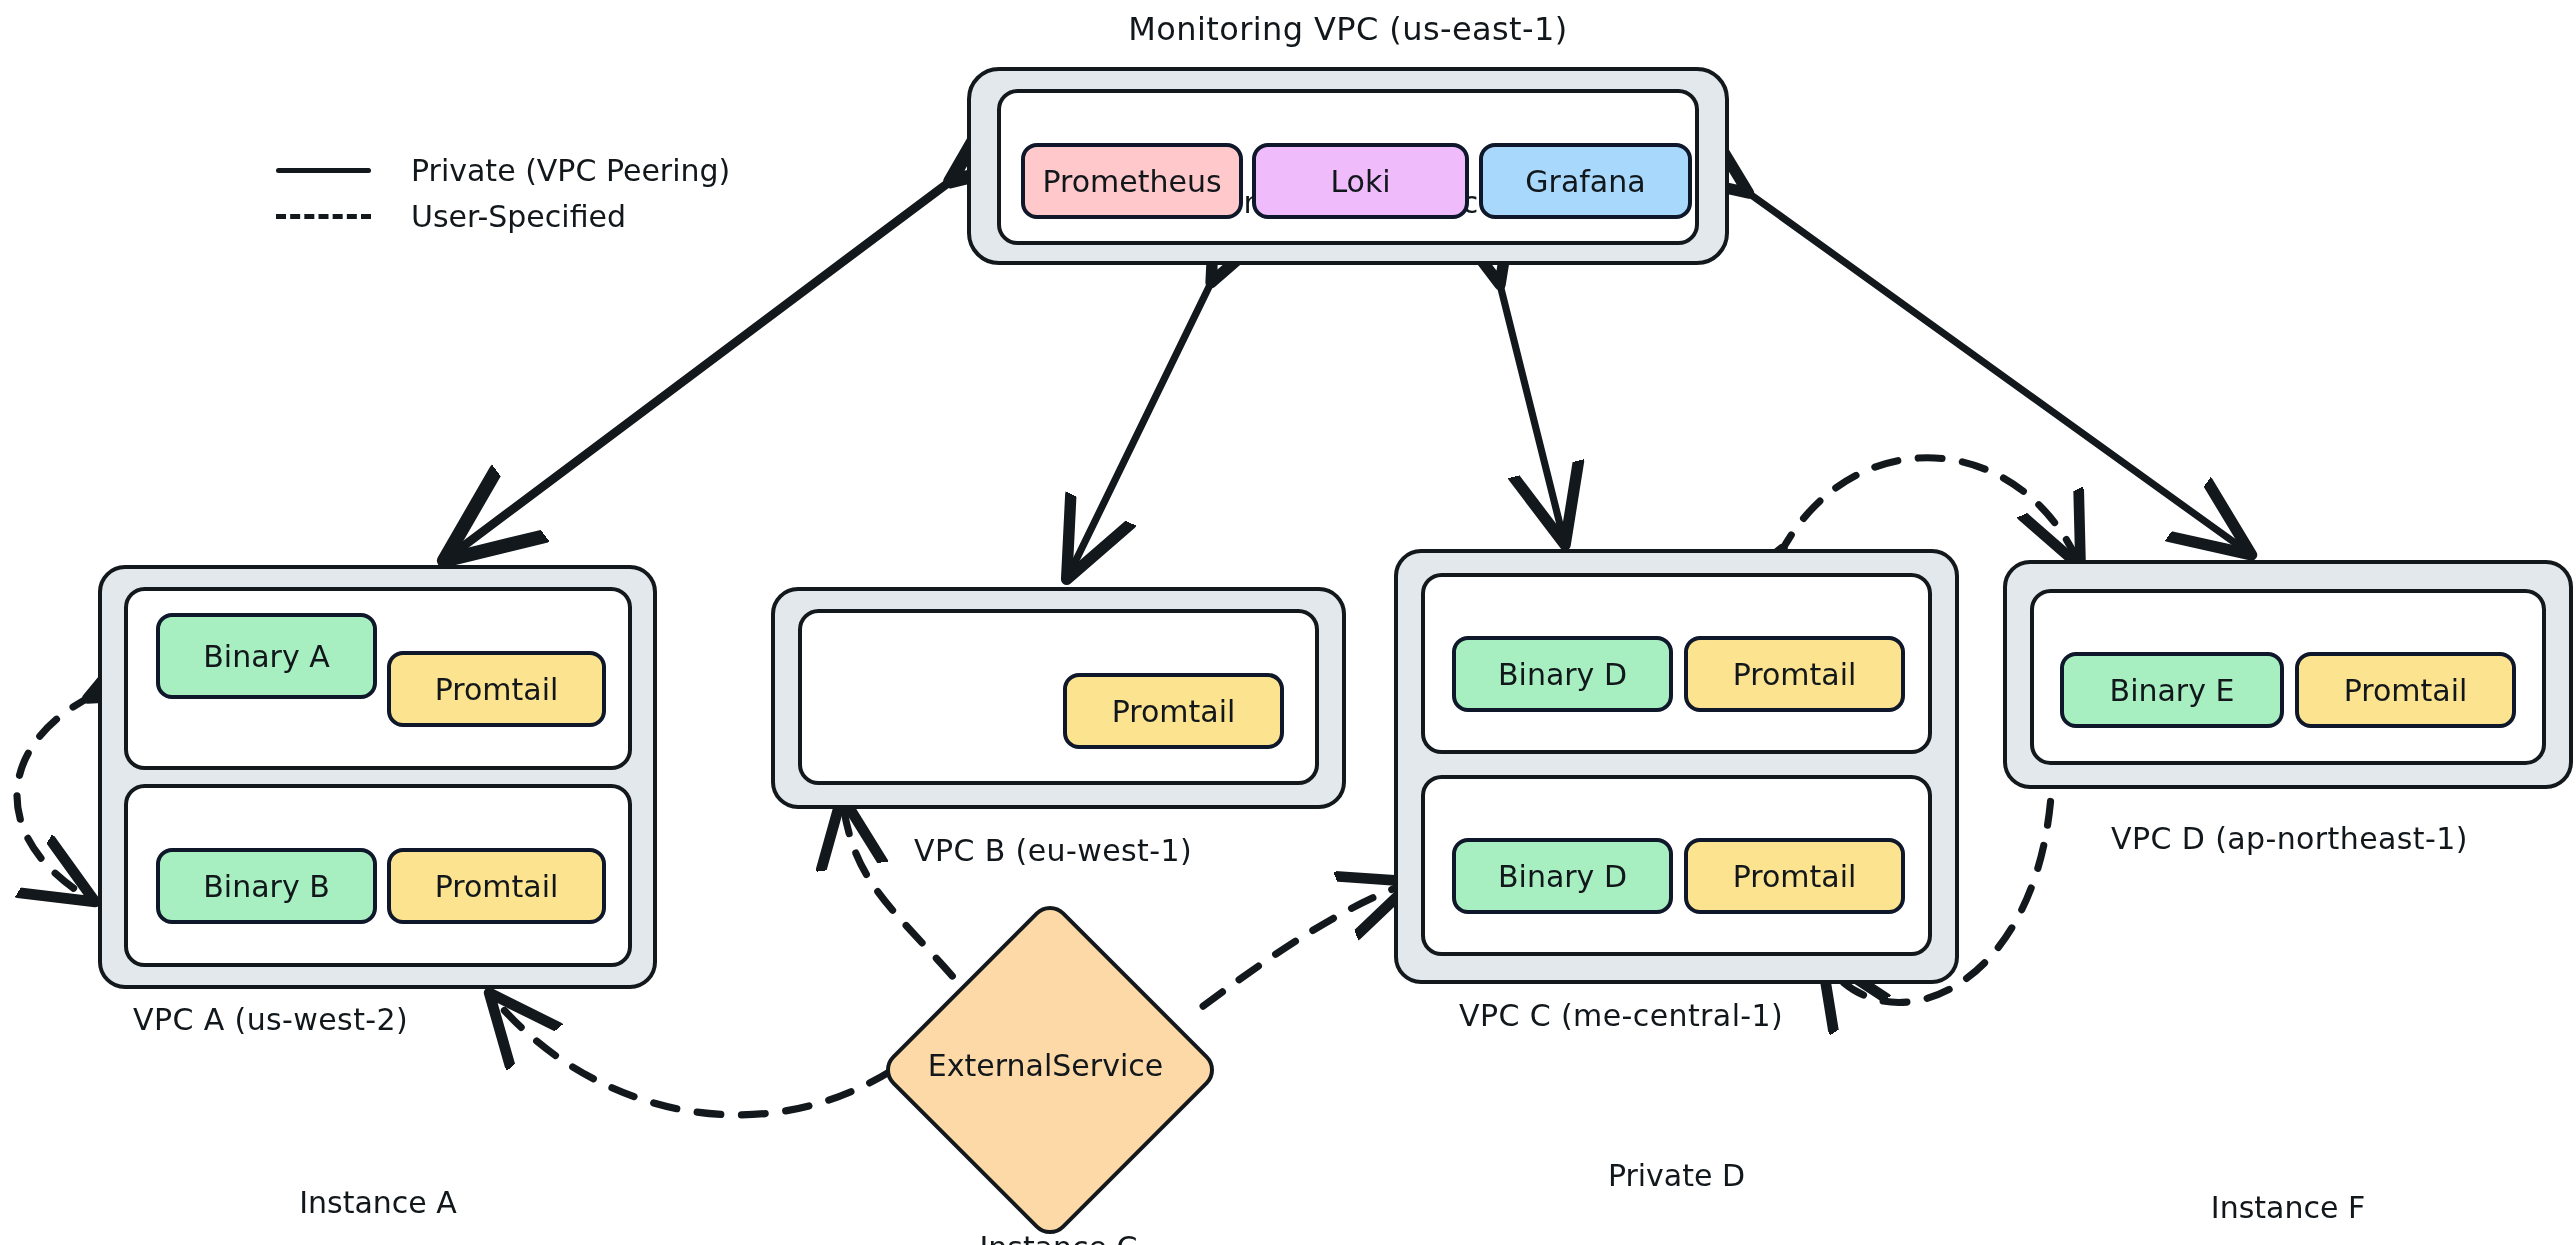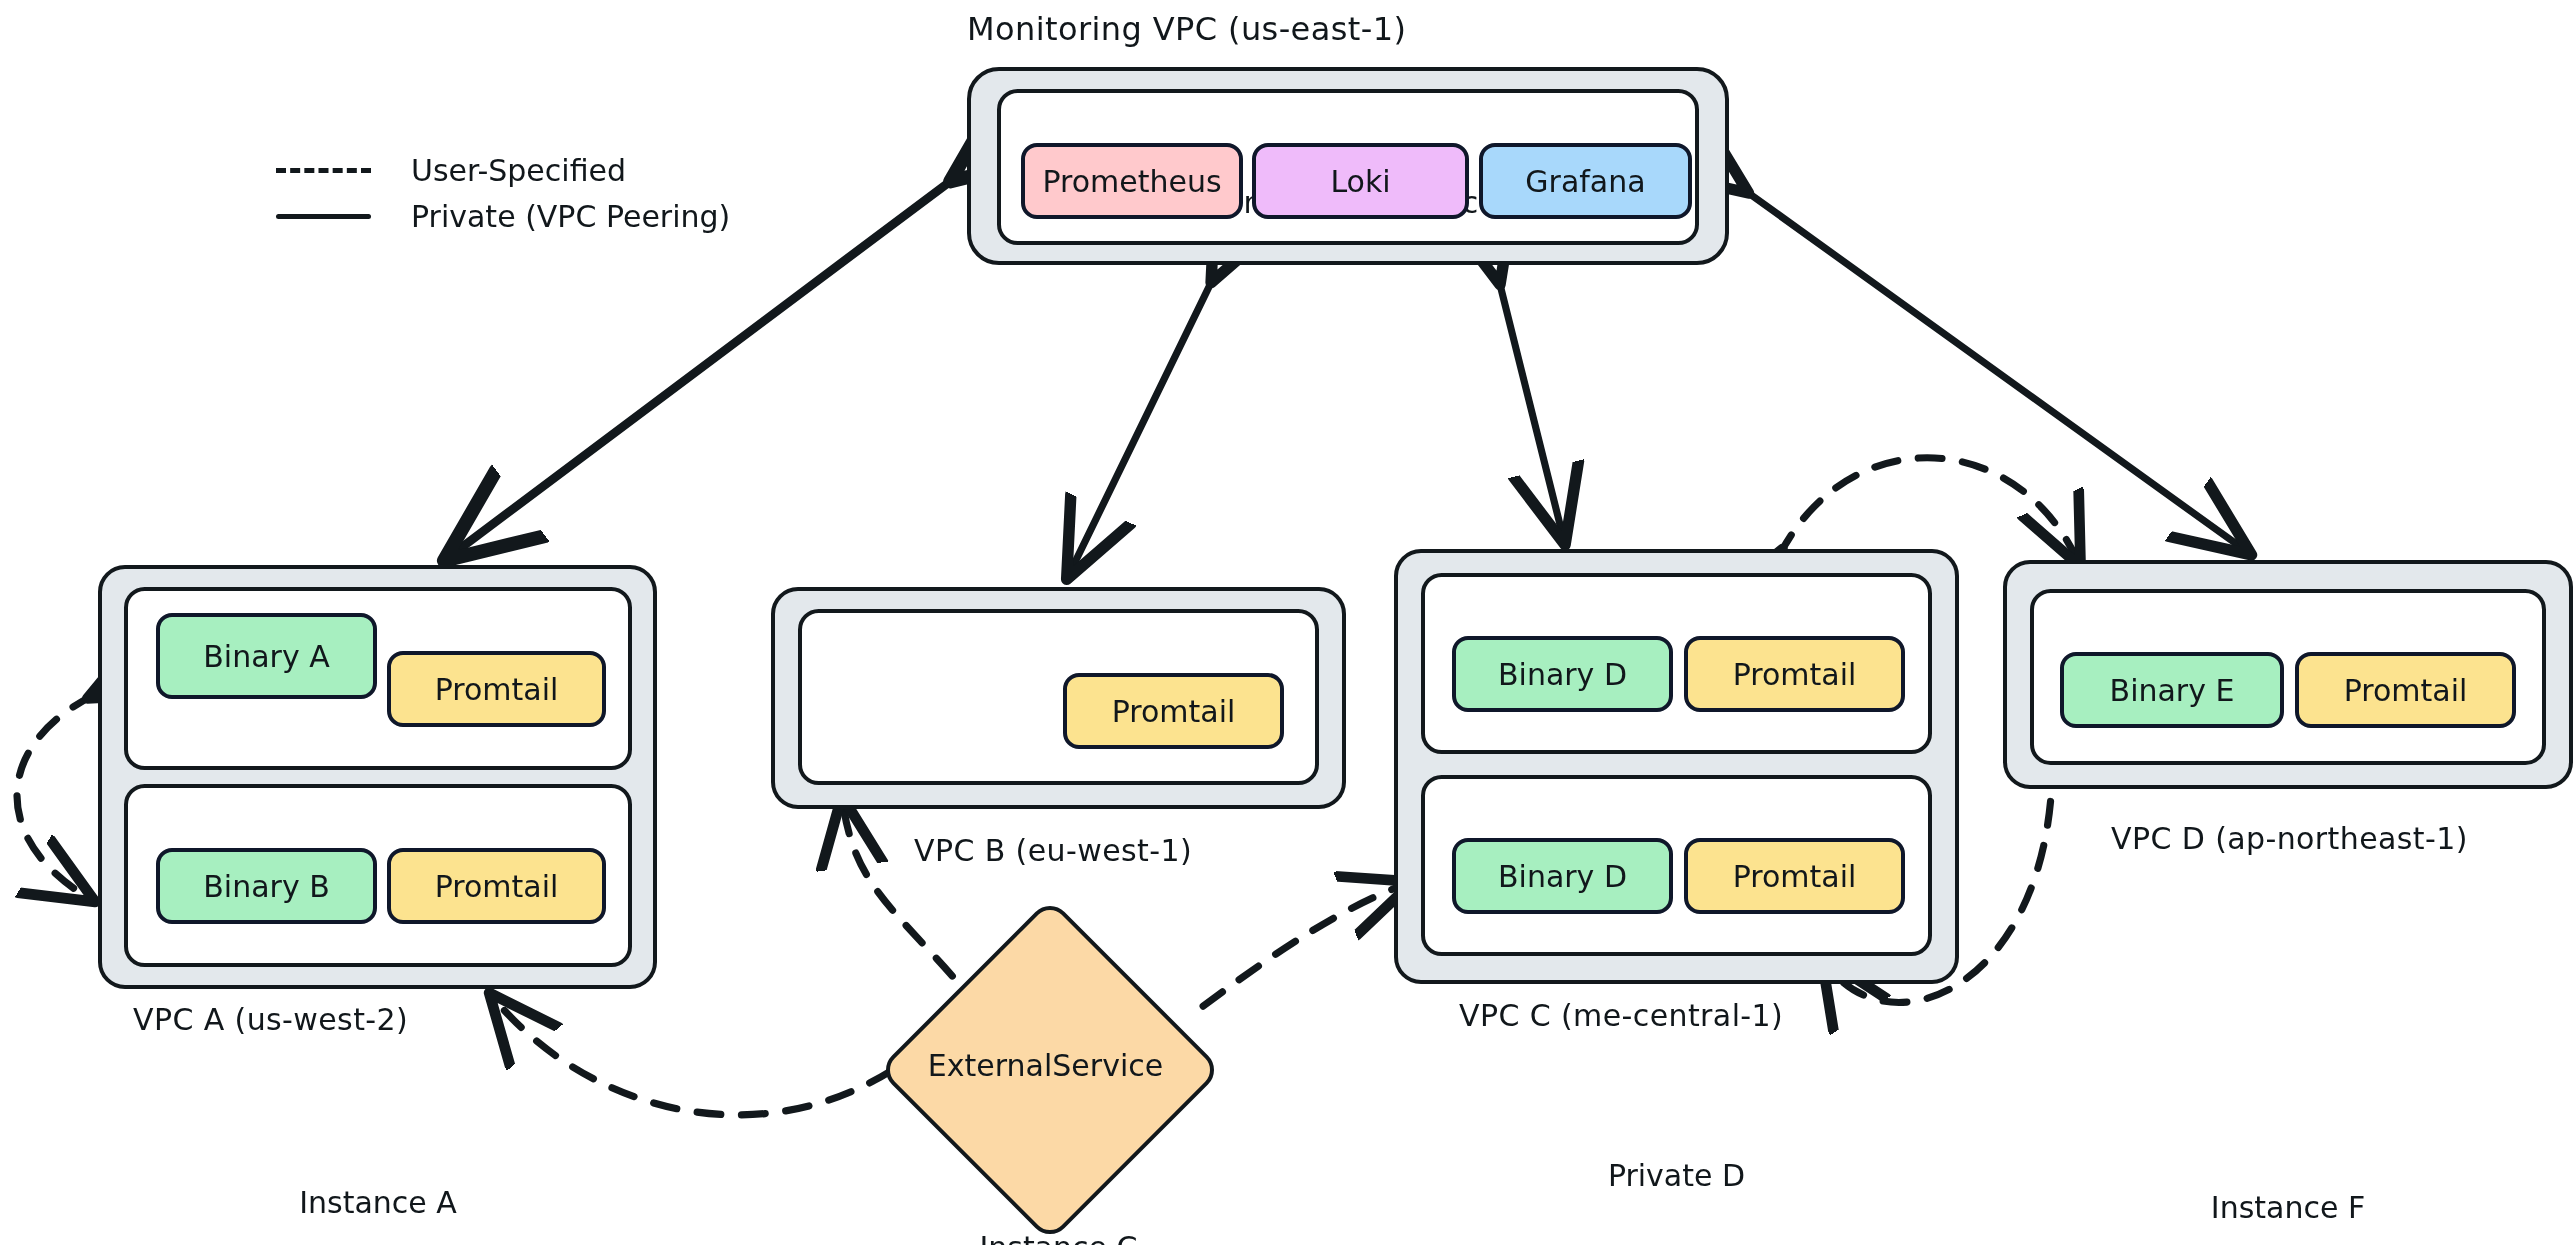--- a/index.html
+++ b/index.html
@@ -51,21 +51,21 @@
     white-space:nowrap;
   }
   .chip.green{background:#a7efc0;}
   .chip.yellow{background:#fce38f;}
   .chip.pink{background:#ffc9cc;}
   .chip.purple{background:#efbbfa;}
   .chip.blue{background:#a8d8fb;}
 
   
   #mon-vpc{left:967px;top:67px;width:762px;height:198px;border-radius:32px;}
-  #mon-title{left:967px;top:9.5px;width:762px;text-align:left;font-size:32px;}
+  #mon-title{left:967px;top:9.5px;width:762px;text-align:center;font-size:32px;}
   #mon-instance{left:997px;top:89px;width:702px;height:156px;border-radius:20.6px;}
   #mon-instance-title{top:92px;}
   #chip-prom{left:1021px;top:143px;width:222px;height:76px;}
   #chip-loki{left:1252px;top:143px;width:217px;height:76px;}
   #chip-graf{left:1479px;top:143px;width:213px;height:76px;}
 
   
   #vpc-a{left:98px;top:565px;width:559px;height:424px;}
   #vpc-a-label{left:133px;top:1002px;}
   #inst-a{left:124px;top:587px;width:508px;height:183px;}
@@ -162,29 +162,29 @@
     <path d="M 1122 1350 C 950 1456 740 1400 622 1258" fill="none" stroke="#12181c" stroke-width="9" stroke-dasharray="30 26" stroke-linecap="round" marker-end="url(#ah)"></path>
 
     <path d="M 1200 1230 C 1120 1140 1076 1110 1062 1012" fill="none" stroke="#12181c" stroke-width="9" stroke-dasharray="30 26" stroke-linecap="round" marker-end="url(#ah)"></path>
 
     <path d="M 1516 1268 C 1620 1190 1700 1140 1772 1114" fill="none" stroke="#12181c" stroke-width="9" stroke-dasharray="30 26" stroke-linecap="round" marker-end="url(#ah)"></path>
   </svg>
 
   <div id="legend">
     <div class="legend-row">
       <span class="legend-swatch">
+        <span class="solid"></span>
+      </span>
+      <span class="legend-text">Private (VPC Peering)</span>
+    </div>
+    <div class="legend-row">
+      <span class="legend-swatch">
         <span class="dashed"></span>
       </span>
       <span class="legend-text">User-Specified</span>
-    </div>
-    <div class="legend-row">
-      <span class="legend-swatch">
-        <span class="solid"></span>
-      </span>
-      <span class="legend-text">Private (VPC Peering)</span>
     </div>
   </div>
 
   <div class="vpc-label" id="mon-title">Monitoring VPC (us-east-1)</div>
   <div class="vpc" id="mon-vpc"></div>
   <div class="instance" id="mon-instance">
     <div class="instance-title" id="mon-instance-title">Monitoring Instance</div>
   </div>
   <div class="chip pink" id="chip-prom">Prometheus</div>
   <div class="chip purple" id="chip-loki">Loki</div>

